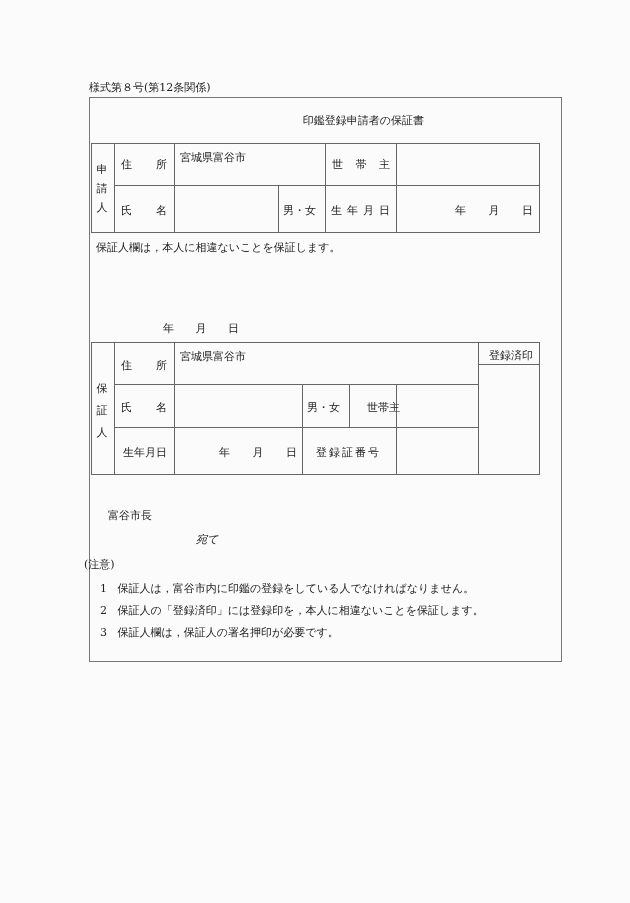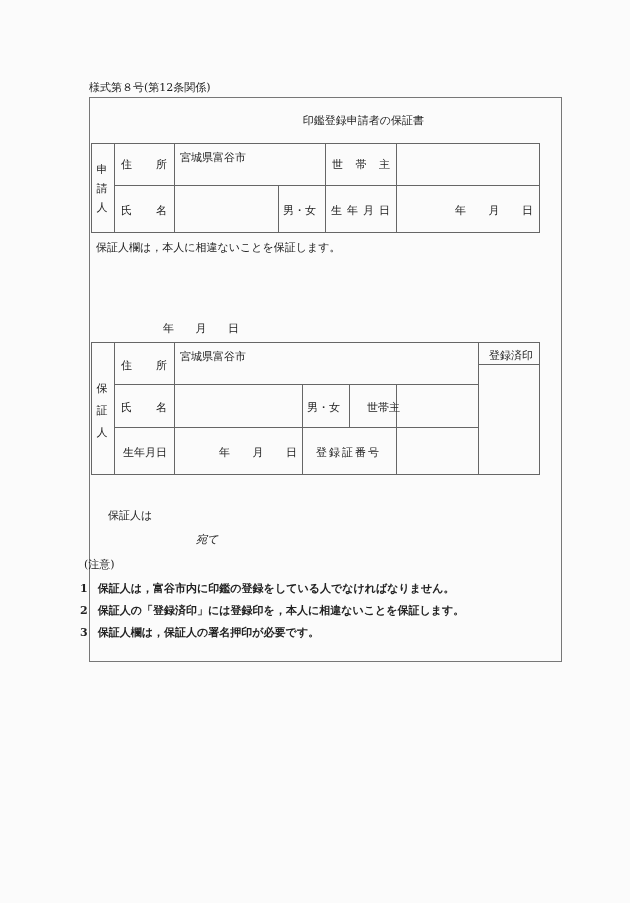--- a/index.html
+++ b/index.html
@@ -11,21 +11,21 @@
   .abs { position: absolute; margin-left: 10px; }
   .form-label { left: 79px; top: 80px; font-size: 11px; }
   .outer { left: 79px; top: 97px; width: 471px; height: 563px; border: 1px solid #777; }
   .title { left: 79px; width: 549px; top: 113px; text-align: center; font-size: 11px; }
   .line { position: absolute; background: #666; }
   .h { height: 1px; }
   .v { width: 1px; }
   .cell { position: absolute; font-size: 11px; white-space: nowrap; }
   .spread { display: flex; justify-content: space-between; }
   .vert { position: absolute; font-size: 11px; width: 14px; text-align: center; line-height: 19px; }
-  .note { position: absolute; left: 80px; font-size: 11px; font-weight: bold; }
+  .note { position: absolute; left: 100px; font-size: 11px; }
   .note .num { display: inline-block; width: 14px; }
 </style>
 </head>
 <body>
 
 <div class="abs form-label">様式第８号(第12条関係)</div>
 <div class="abs outer"></div>
 <div class="abs title">印鑑登録申請者の保証書</div>
 
 <div>
@@ -134,21 +134,21 @@
         <span>日</span>
     </div>
   </div>
   <div class="cell" style="left:316px;top:445px;letter-spacing:2px;">登録証番号</div>
   <div class="cell" style="left:397px;top:428px;width:81px;height:46px;"></div>
 
   <div class="cell" style="left:489px;top:348px;">登録済印</div>
   <div class="cell" style="left:479px;top:365px;width:60px;height:109px;"></div>
 </div>
 
-<div class="cell" style="left:108px;top:508px;">保証人は</div>
+<div class="cell" style="left:108px;top:508px;">富谷市長</div>
 <div class="cell" style="left:196px;top:532px;font-style:italic;">宛て</div>
 
 <div class="cell" style="left:84px;top:557px;">(注意)</div>
 <div class="note" style="top:581px;">
   <span class="num">1</span> <span>保証人は，富谷市内に印鑑の登録をしている人でなければなりません。</span>
 </div>
 <div class="note" style="top:603px;">
   <span class="num">2</span> <span>保証人の「登録済印」には登録印を，本人に相違ないことを保証します。</span>
 </div>
 <div class="note" style="top:625px;">

